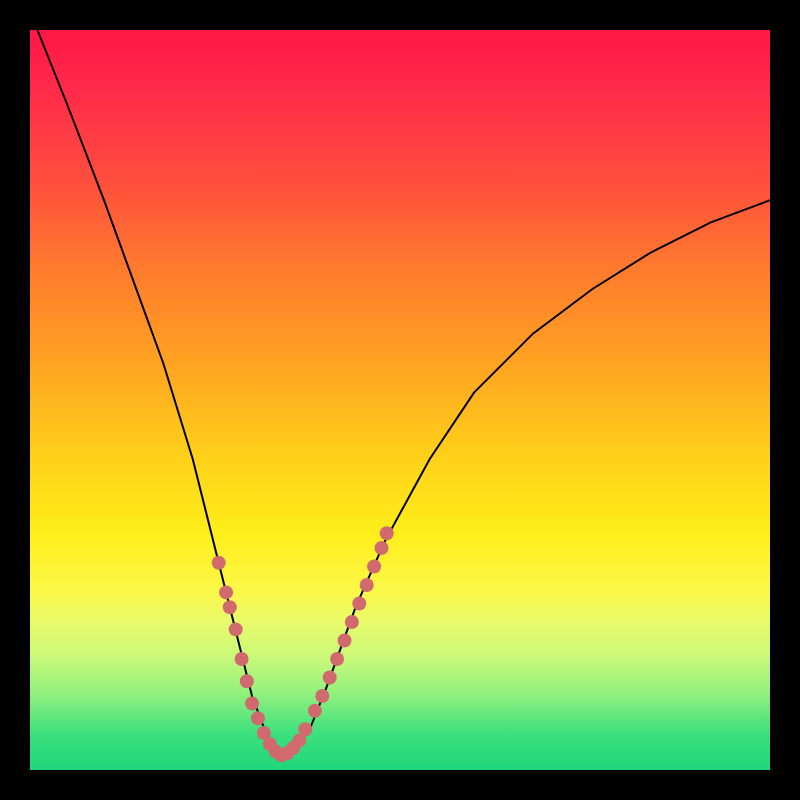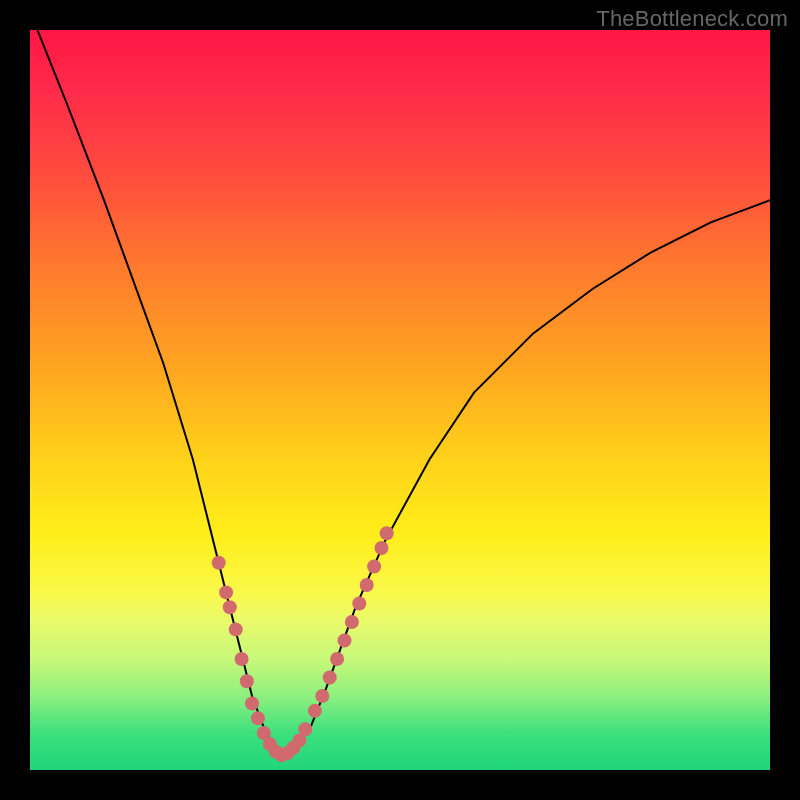--- a/index.html
+++ b/index.html
@@ -86,14 +86,13 @@
         <circle cx="307.1" cy="629.0" r="7" fill="#d16a6e"></circle>
         <circle cx="314.5" cy="610.5" r="7" fill="#d16a6e"></circle>
         <circle cx="321.9" cy="592.0" r="7" fill="#d16a6e"></circle>
         <circle cx="329.3" cy="573.5" r="7" fill="#d16a6e"></circle>
         <circle cx="336.7" cy="555.0" r="7" fill="#d16a6e"></circle>
         <circle cx="344.1" cy="536.5" r="7" fill="#d16a6e"></circle>
         <circle cx="351.5" cy="518.0" r="7" fill="#d16a6e"></circle>
         <circle cx="356.7" cy="503.2" r="7" fill="#d16a6e"></circle>
       </svg>
   </div>
-  <div class="watermark">TheBottleneck.com</div>
 </div>
 
 </body></html>

